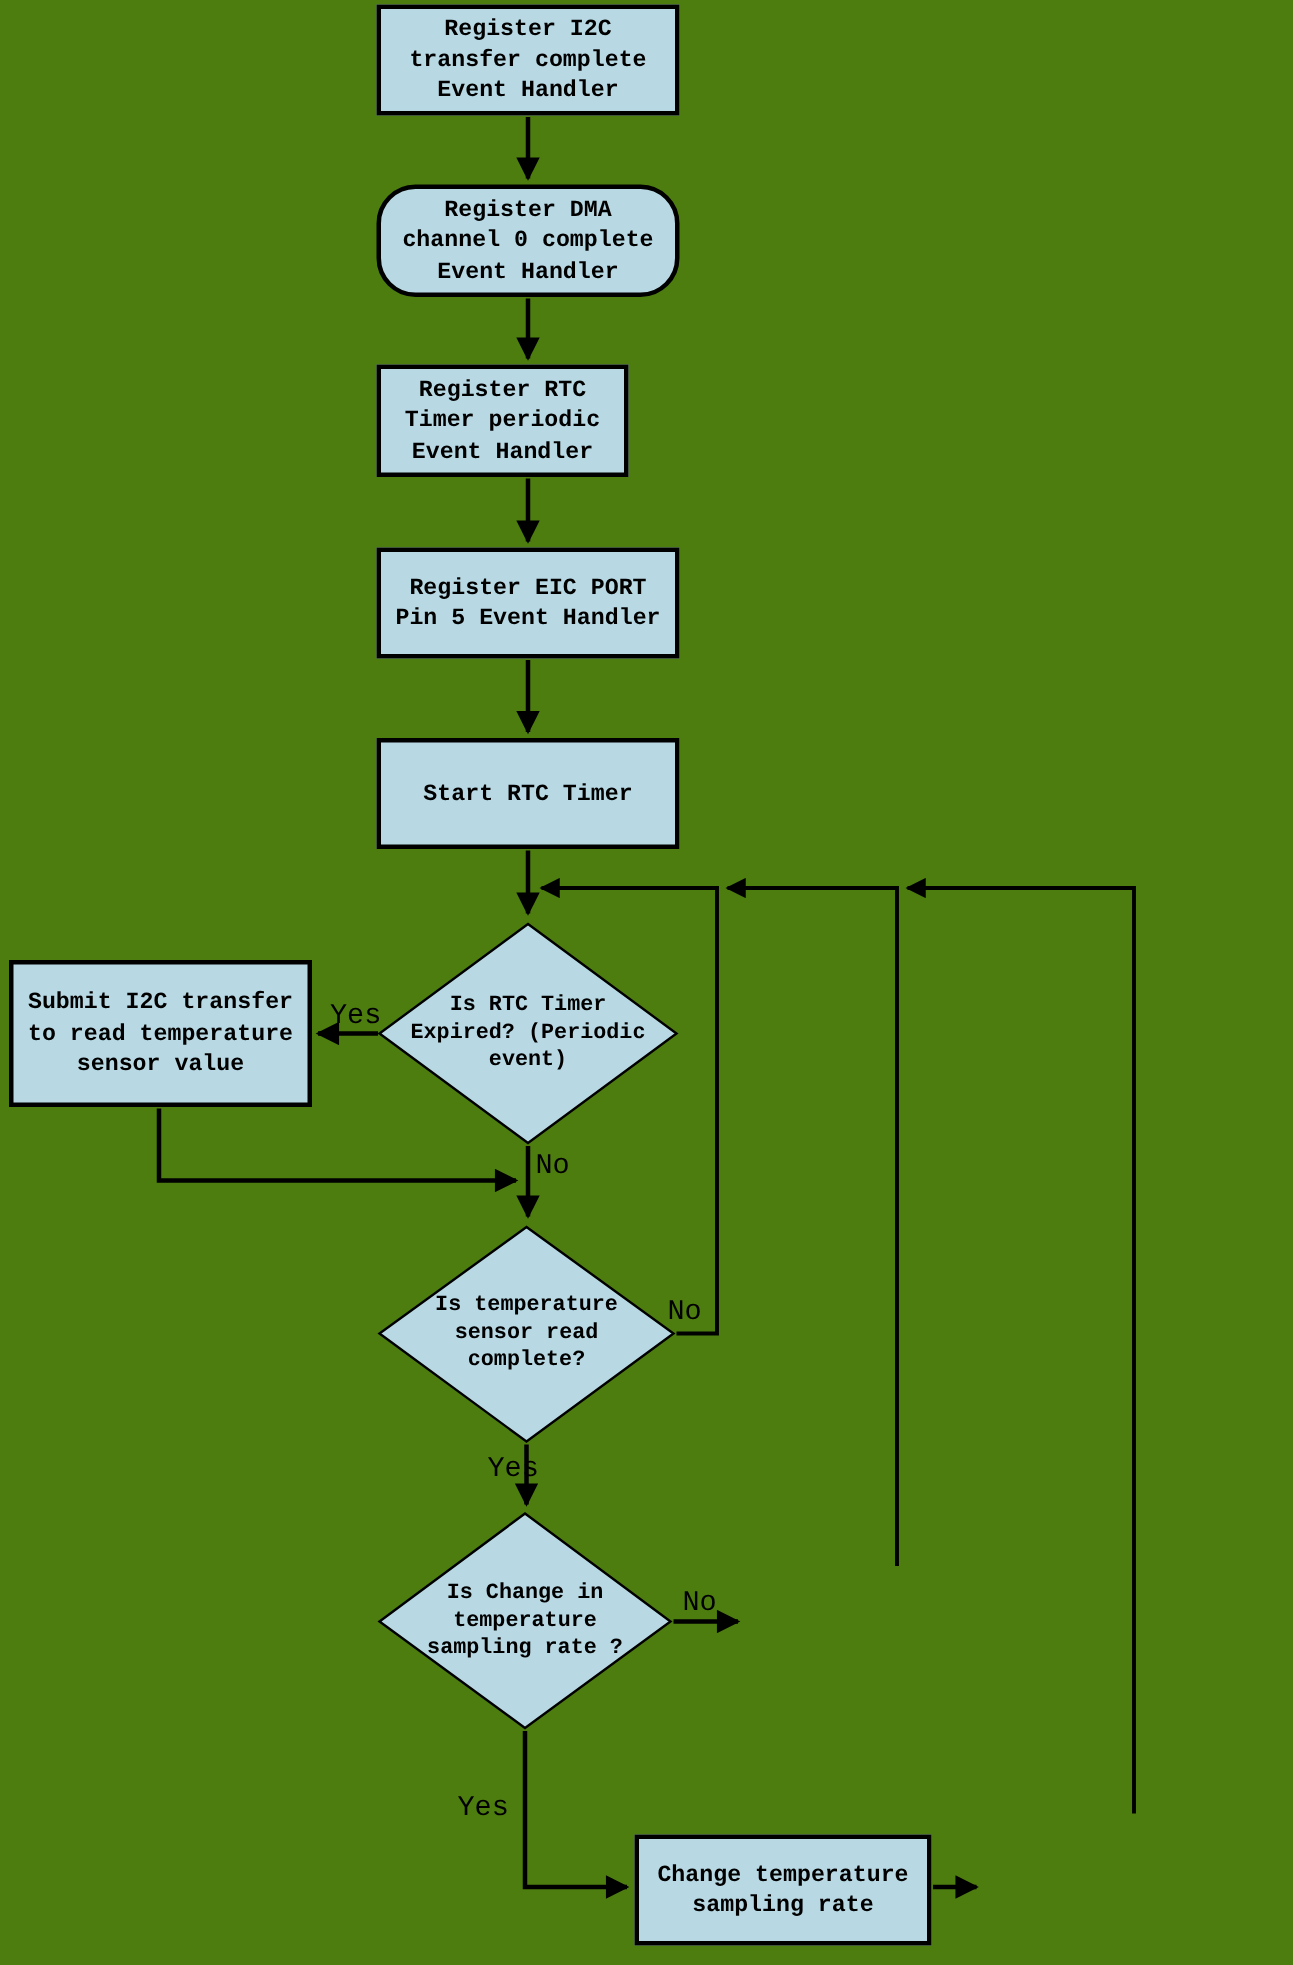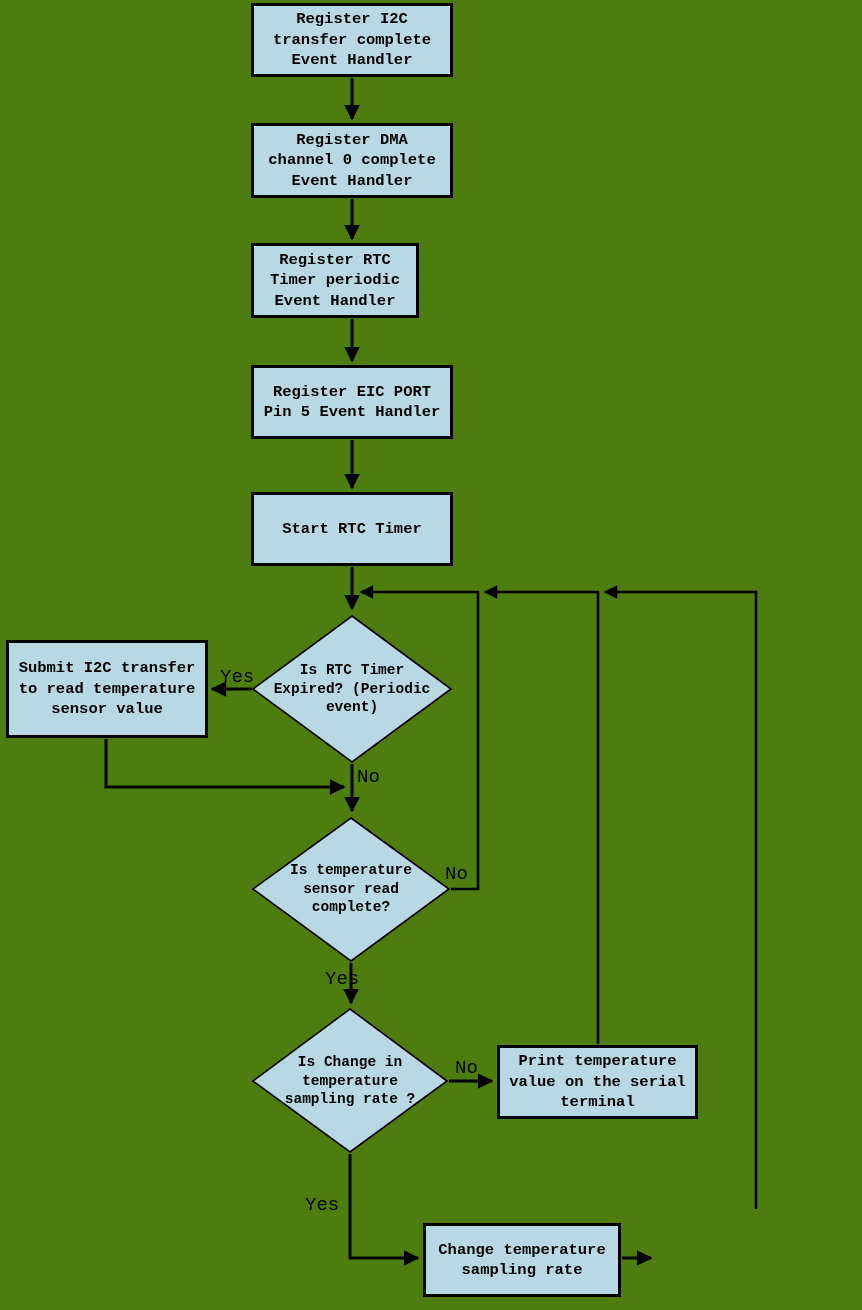--- a/index.html
+++ b/index.html
@@ -78,31 +78,30 @@
     <polyline points="622,1258 651,1258" fill="none" stroke="#000" stroke-width="3" marker-end="url(#arr)"></polyline>
     <polyline points="756,1209 756,592 605,592" fill="none" stroke="#000" stroke-width="2.6" marker-end="url(#arr)"></polyline>
 
     <polygon points="352,616 451,689 352,762 253,689" fill="#b8d9e4" stroke="#000" stroke-width="1.6"></polygon>
     <polygon points="351,818 449,889 351,961 253,889" fill="#b8d9e4" stroke="#000" stroke-width="1.6"></polygon>
     <polygon points="350,1009 447,1081 350,1152 253,1081" fill="#b8d9e4" stroke="#000" stroke-width="1.6"></polygon>
   </svg>
 
   <div class="node" style="left:251px; top:3px; width:202px; height:74px;">Register I2C transfer complete Event Handler</div>
 
-  <div class="node" style="left:251px; top:123px; width:202px; height:75px;">Register DMA channel 0 complete Event Handler</div>
+  <div class="node" style="left:251px; top:123px; width:202px; height:75px;border-radius:26px;">Register DMA channel 0 complete Event Handler</div>
 
   <div class="node" style="left:251px; top:243px; width:168px; height:75px;">Register RTC Timer periodic Event Handler</div>
 
   <div class="node" style="left:251px; top:365px; width:202px; height:74px;">Register EIC PORT Pin 5 Event Handler</div>
 
   <div class="node" style="left:251px; top:492px; width:202px; height:74px;">Start RTC Timer</div>
 
   <div class="node" style="left:6px; top:640px; width:202px; height:98px;">Submit I2C transfer to read temperature sensor value</div>
 
-  <div class="node" style="left:497px; top:1045px; width:201px; height:74px;">Print temperature value on the serial terminal</div>
 
   <div class="node" style="left:423px; top:1223px; width:198px; height:74px;">Change temperature sampling rate</div>
 
 
   <div class="dtext" style="left:272px; top:645px; width:160px; height:88px;">Is RTC Timer Expired? (Periodic event)</div>
 
   <div class="dtext" style="left:281px; top:847px; width:140px; height:84px;">Is temperature sensor read complete?</div>
 
   <div class="dtext" style="left:268px; top:1039px; width:164px; height:84px;">Is Change in temperature sampling rate ?</div>
 

